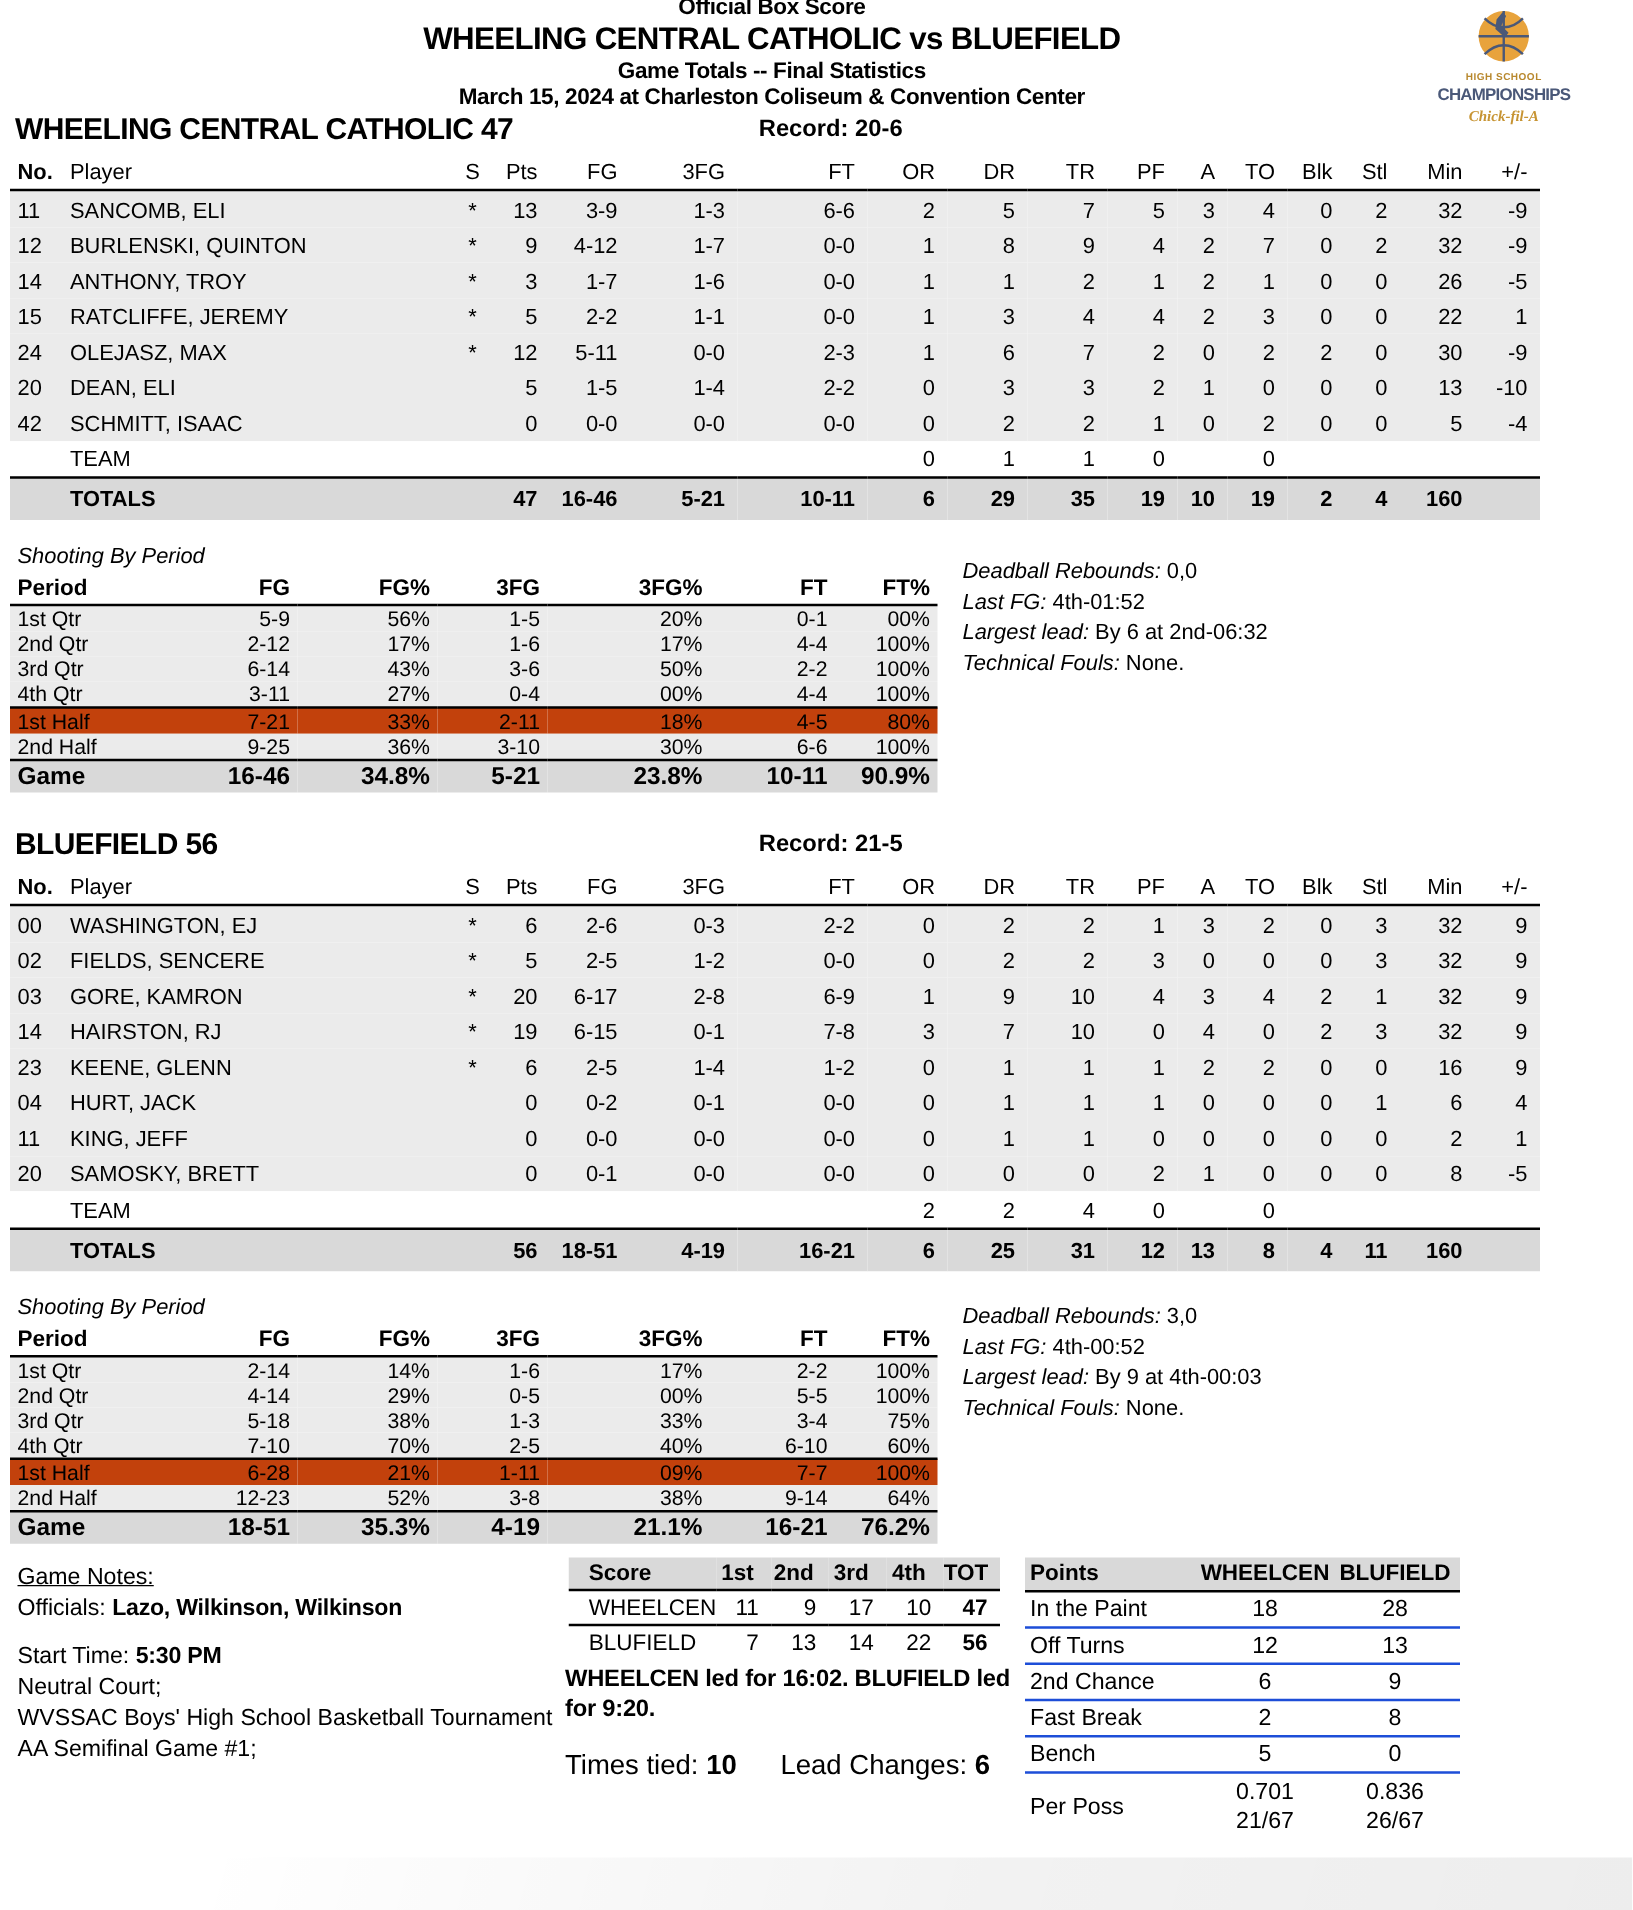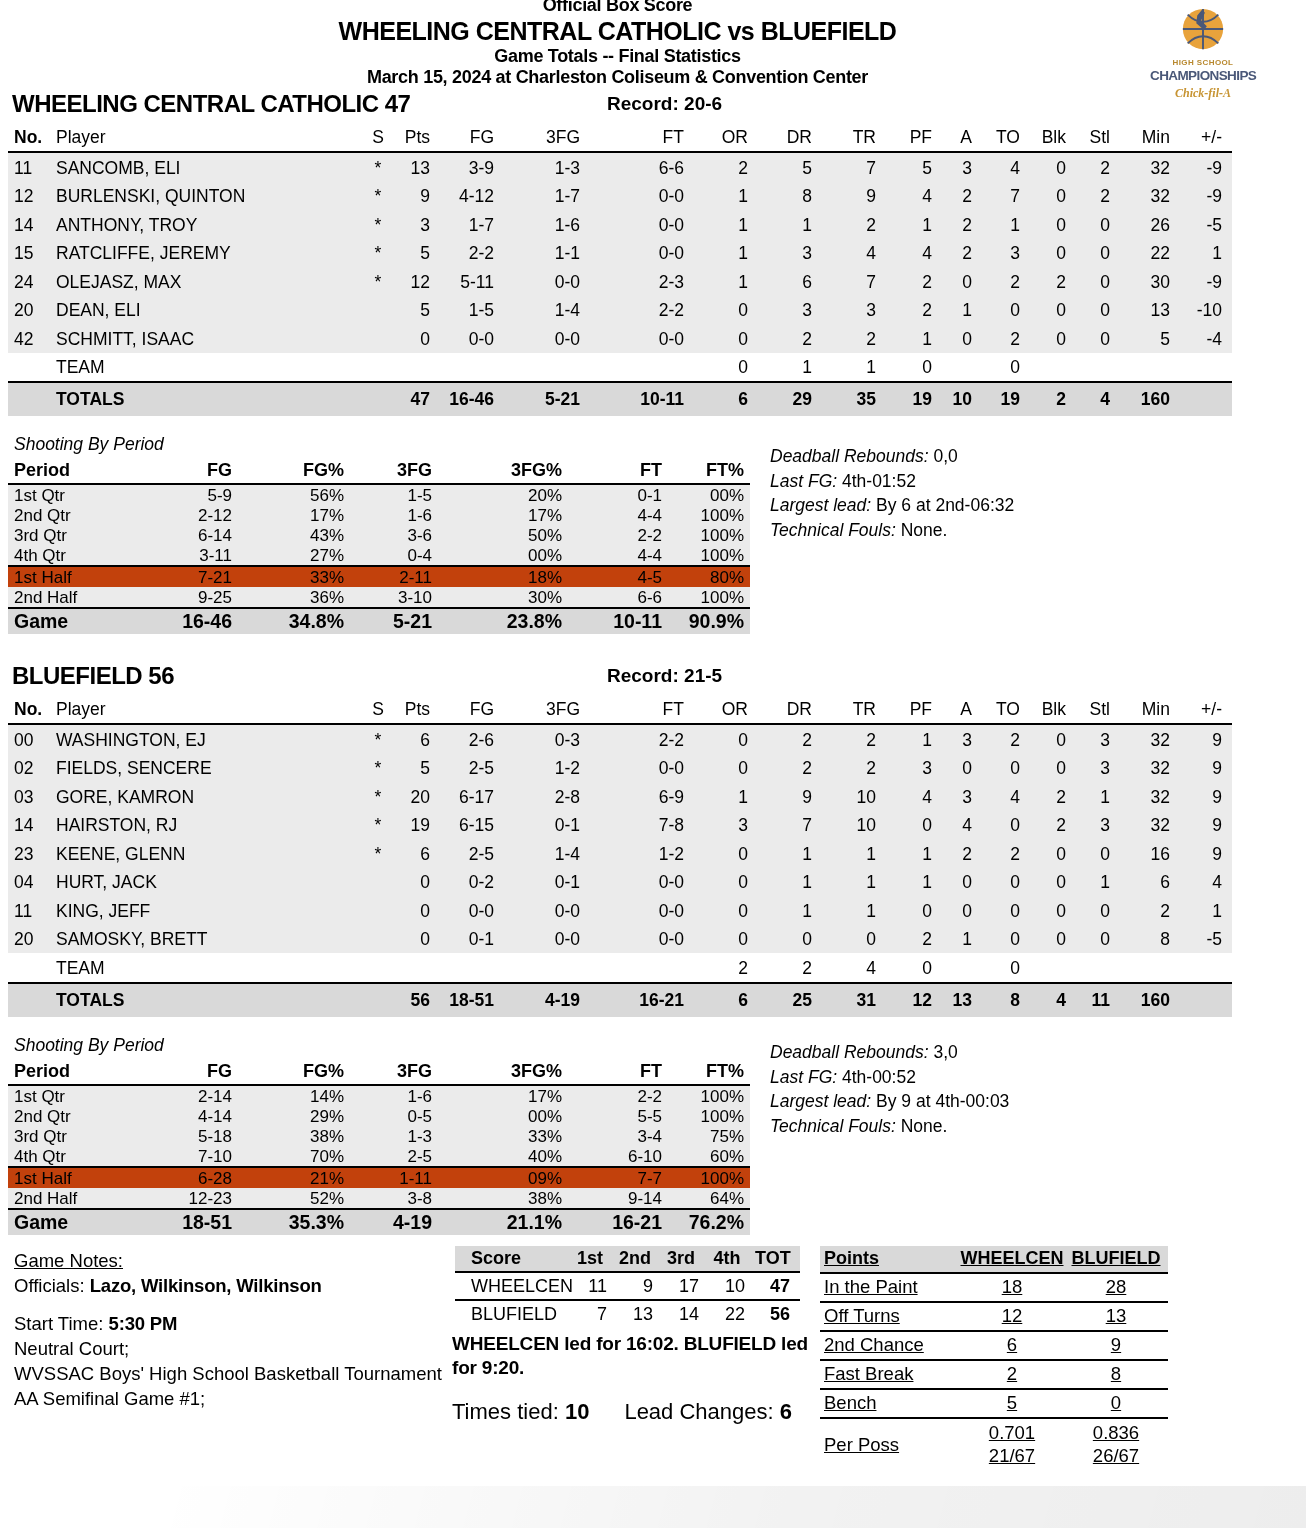--- a/index.html
+++ b/index.html
@@ -80,26 +80,26 @@
   .score td:last-child { font-weight:700; }
   .score tbody tr.row-score-first td { border-bottom:2.2px solid #000; }
 
   
   .leadtext { position:absolute; left:452px; top:1332px; width:368px; }
   .leadtext .bold-line { font-size:19px; font-weight:700; line-height:24px; letter-spacing:-0.2px; }
   .leadtext .tied-row { display:flex; justify-content:space-between; width:340px;
                         font-size:22px; margin-top:19px; }
 
   
-  .pointsblock { position:absolute; left:820px; top:1246px; width:348px;text-decoration:underline; }
+  .pointsblock { position:absolute; left:820px; top:1246px; width:348px; }
   .points { border-collapse:collapse; table-layout:fixed; width:348px; }
   .points thead th { background:#d9d9d9; font-size:18px; font-weight:700; text-align:center;
                      padding:2px 0 3px 0; border-bottom:2px solid #000; }
   .points thead th:first-child { text-align:left; padding-left:4px; }
-  .points td { font-size:18.5px; text-align:center; padding:2px 0 3px 0; border-bottom:2px solid #000000; }
+  .points td { font-size:18.5px; text-align:center; padding:2px 0 3px 0; border-bottom:2px solid #1d4ed8; }
   .points td:first-child { text-align:left; padding-left:4px; }
   .points tbody tr:last-child td { border-bottom:none; }
   .points tbody tr.row-perposs td { white-space:pre-line; line-height:23px; }
 
   
   .bottom-fade { position:absolute; left:0; bottom:0; width:100%; height:42px;
                  background:linear-gradient(105deg, rgba(0,0,0,0) 12%, rgba(0,0,0,0.05) 60%, rgba(0,0,0,0.07) 100%); }
 </style>
 </head>
 <body>

